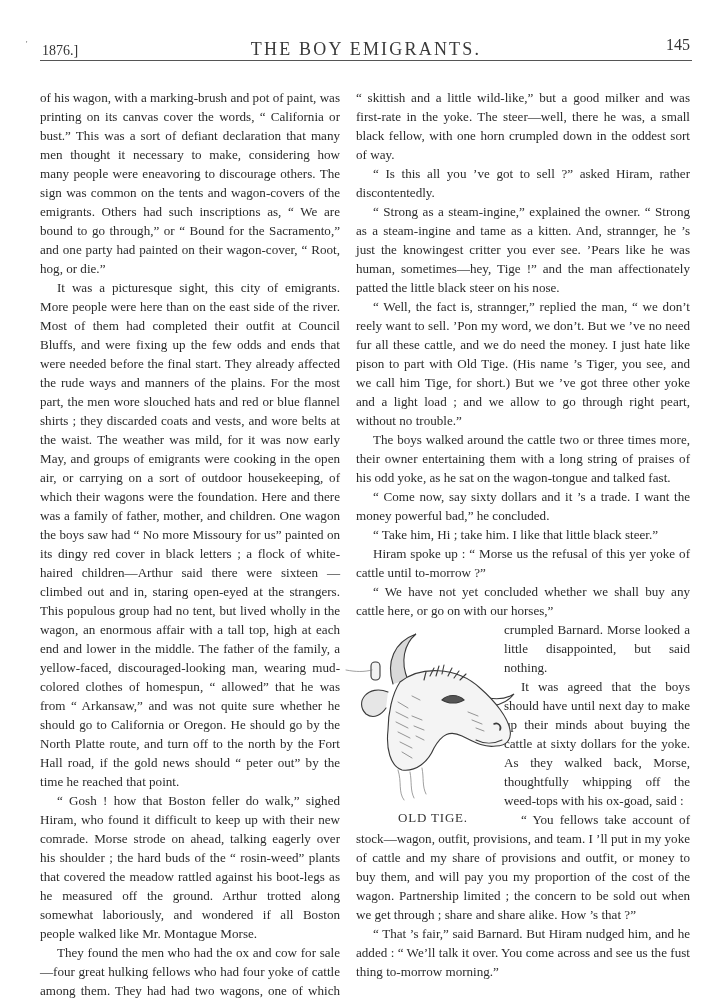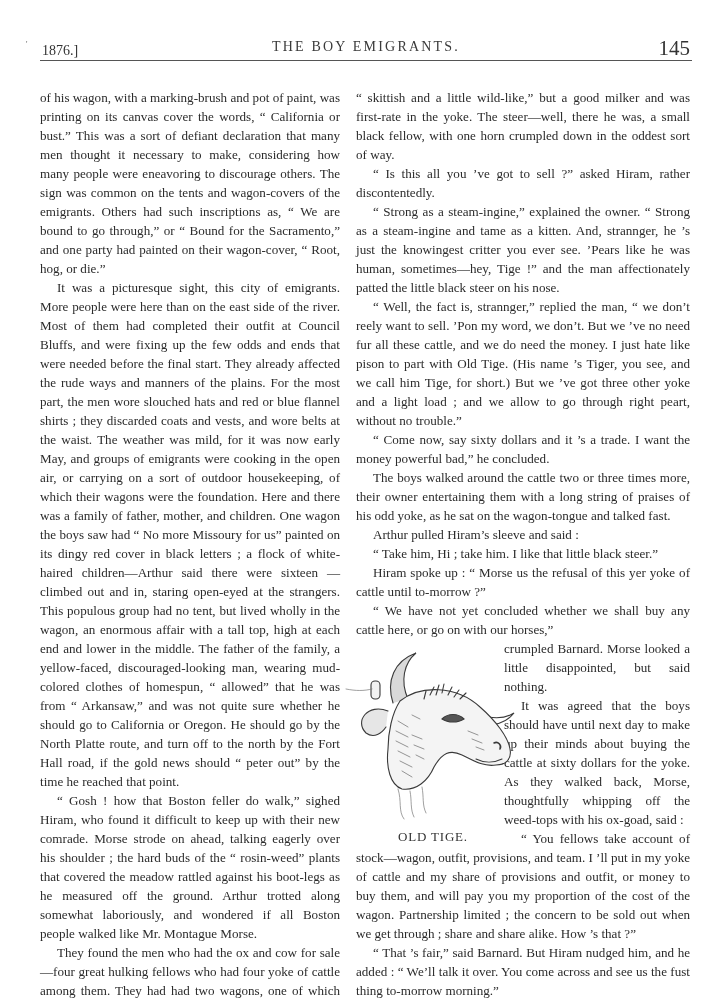--- a/index.html
+++ b/index.html
@@ -1,22 +1,22 @@
 <!DOCTYPE html>
 <html><head>
 <meta charset="utf-8">
 <style>
   html, body { margin: 0; padding: 0; background: #ffffff; }
   body { width: 718px; height: 1000px; position: relative; overflow: hidden;
          font-family: "Liberation Serif", "DejaVu Serif", serif; color: #2b2b2b; }
   .header { position: absolute; left: 40px; top: 37px; width: 652px; height: 22px; }
   .hdr-year { position: absolute; left: 2px; top: 6px; font-size: 14px; color: #333; }
   .hdr-title { position: absolute; left: 0; right: 0; top: 2px; text-align: center;
-               font-size: 14px; letter-spacing: 2.2px; color: #3a3a3a; }
-  .hdr-page { position: absolute; right: 2px; top: -1px; font-size: 21px; color: #333; }
+               font-size: 18px; letter-spacing: 2.2px; color: #3a3a3a; }
+  .hdr-page { position: absolute; right: 2px; top: -1px; font-size: 16px; color: #333; }
   .rule { position: absolute; left: 40px; top: 60px; width: 652px; height: 0;
           border-top: 1.5px solid #555; }
   .tick { position: absolute; left: 26px; top: 40px; font-size: 8px; color:#666; }
   .col { position: absolute; top: 88px; font-size: 13.1px; line-height: 19px;
          text-align: justify; hyphens: manual; }
   .col p { margin: 0; text-indent: 0; }
   .col p.ind { text-indent: 17px; }
   .col-left { left: 40px; width: 300px; }
   .col-right { left: 356px; width: 334px; }
   .figure { float: left; width: 160px; height: 202px; margin: 2px 6px 0 -18px;
@@ -44,23 +44,22 @@
     <p class="ind">It was a picturesque sight, this city of emigrants. More people were here than on the east side of the river.  Most of them had completed their outfit at Council Bluffs, and were fixing up the few odds and ends that were needed before the final start. They already affected the rude ways and manners of the plains.  For the most part, the men wore slouched hats and red or blue flannel shirts ; they discarded coats and vests, and wore belts at the waist.  The weather was mild, for it was now early May, and groups of emigrants were cooking in the open air, or carrying on a sort of outdoor house­keeping, of which their wagons were the founda­tion.  Here and there was a family of father, mother, and children.  One wagon the boys saw had “ No more Missoury for us” painted on its dingy red cover in black letters ; a flock of white-haired children—Arthur said there were sixteen —climbed out and in, staring open-eyed at the strangers.  This populous group had no tent, but lived wholly in the wagon, an enormous affair with a tall top, high at each end and lower in the middle.  The father of the family, a yellow-faced, discouraged-looking man, wearing mud-colored clothes of homespun, “ allowed” that he was from “ Arkansaw,” and was not quite sure whether he should go to California or Oregon.  He should go by the North Platte route, and turn off to the north by the Fort Hall road, if the gold news should “ peter out” by the time he reached that point.</p>
     <p class="ind">“ Gosh !  how that Boston feller do walk,” sighed Hiram, who found it difficult to keep up with their new comrade.  Morse strode on ahead, talking eagerly over his shoulder ; the hard buds of the “ rosin-weed” plants that covered the meadow rat­tled against his boot-legs as he measured off the ground.  Arthur trotted along somewhat labori­ously, and wondered if all Boston people walked like Mr. Montague Morse.</p>
     <p class="ind">They found the men who had the ox and cow for sale—four great hulking fellows who had four yoke of cattle among them.  They had had two wagons, one of which they had exchanged for provisions and cash in the town of Council Bluffs, and the other they retained.  They would sell the ox and cow together for sixty-five dollars.  The cow was</p>
   </div>
 
   <div class="col col-right">
     <p>“ skittish and a little wild-like,” but a good milker and was first-rate in the yoke.  The steer—well, there he was, a small black fellow, with one horn crumpled down in the oddest sort of way.</p>
     <p class="ind">“ Is this all you ’ve got to sell ?” asked Hiram, rather discontentedly.</p>
     <p class="ind">“ Strong as a steam-ingine,” explained the owner. “ Strong as a steam-ingine and tame as a kitten. And, strannger, he ’s just the knowingest critter you ever see.  ’Pears like he was human, some­times—hey, Tige !” and the man affectionately patted the little black steer on his nose.</p>
     <p class="ind">“ Well, the fact is, strannger,” replied the man, “ we don’t reely want to sell.  ’Pon my word, we don’t.  But we ’ve no need fur all these cattle, and we do need the money.  I just hate like pison to part with Old Tige.  (His name ’s Tiger, you see, and we call him Tige, for short.)  But we ’ve got three other yoke and a light load ; and we allow to go through right peart, without no trouble.”</p>
+    <p class="ind">The boys walked around the cattle two or three times more, their owner entertaining them with a long string of praises of his odd yoke, as he sat on the wagon-tongue and talked fast.</p>
     <p class="ind">“ Come now, say sixty dollars and it ’s a trade. I want the money powerful bad,” he concluded.</p>
-    <p class="ind">The boys walked around the cattle two or three times more, their owner entertaining them with a long string of praises of his odd yoke, as he sat on the wagon-tongue and talked fast.</p>
-    <p class="ind">Arthur pulled Hiram’s sleeve and said :</p>
     <p class="ind">“ Take him, Hi ; take him.  I like that little black steer.”</p>
     <p class="ind">Hiram spoke up : “ Morse us the refusal of this yer yoke of cattle until to-morrow ?”</p>
     <p class="ind">“ We have not yet concluded whether we shall buy any cattle here, or go on with our horses,”</p>
 
     <div class="figure">
       <svg width="190" height="200" viewBox="0 0 190 200">
         <g fill="none" stroke="#3a3a3a" stroke-width="1.1" stroke-linecap="round">
 
           <path d="M55 62 C48 40, 56 20, 78 12 C66 22, 62 40, 70 58" fill="#d9d9d9"></path>
 

